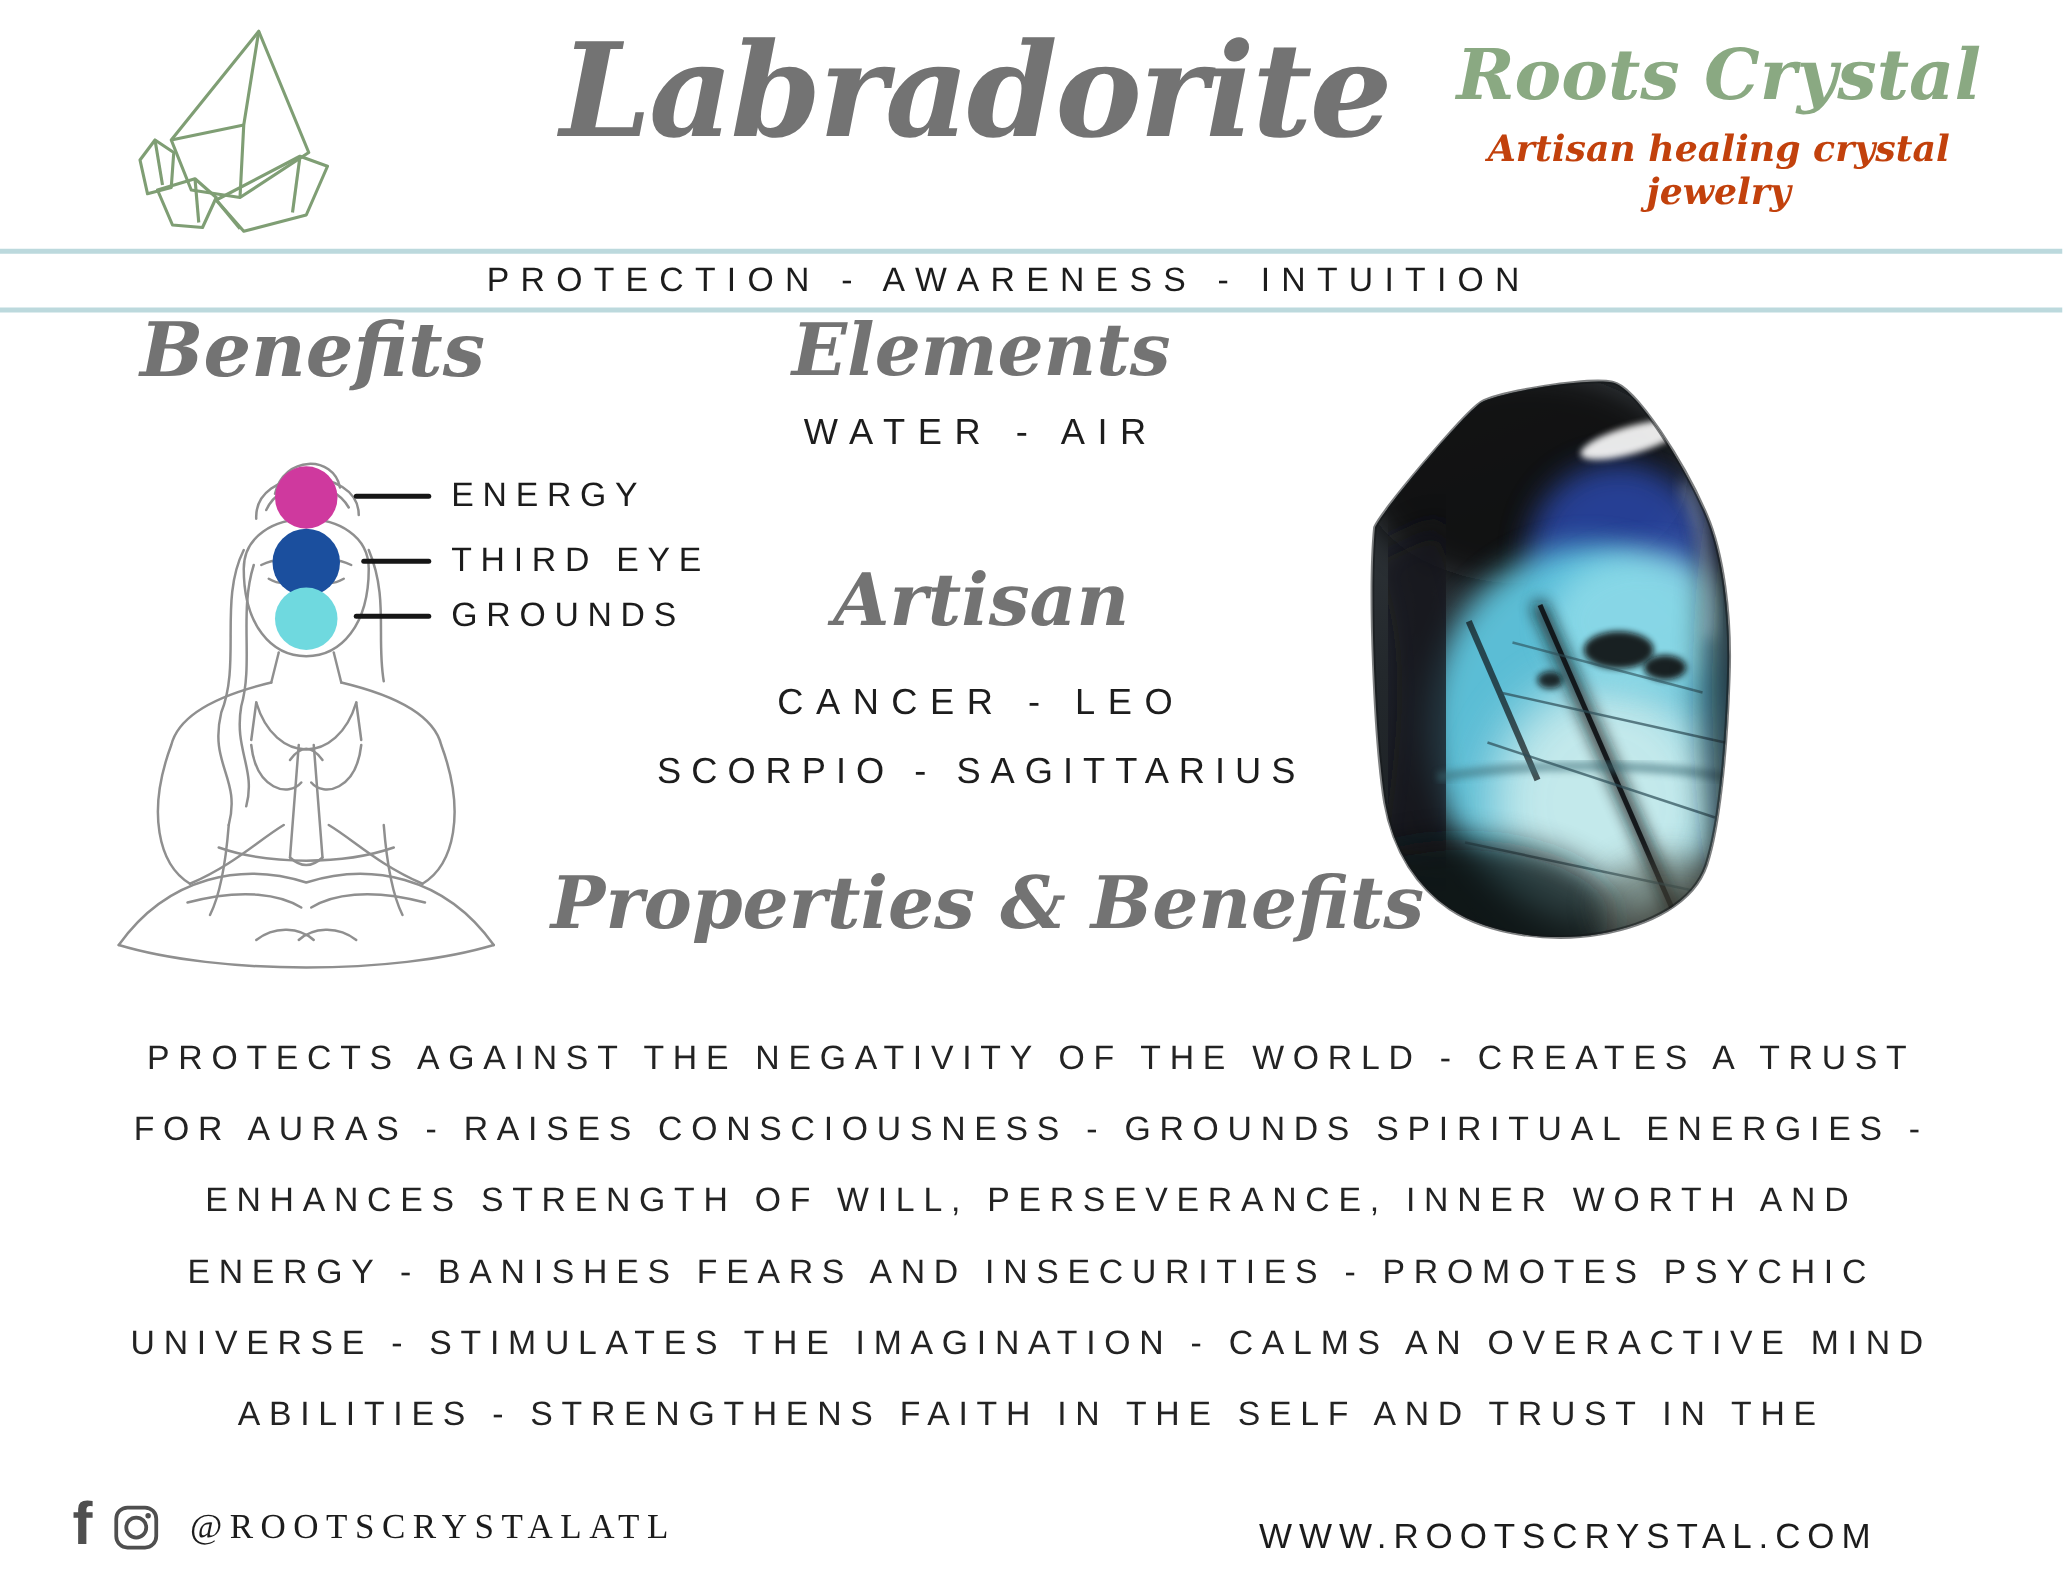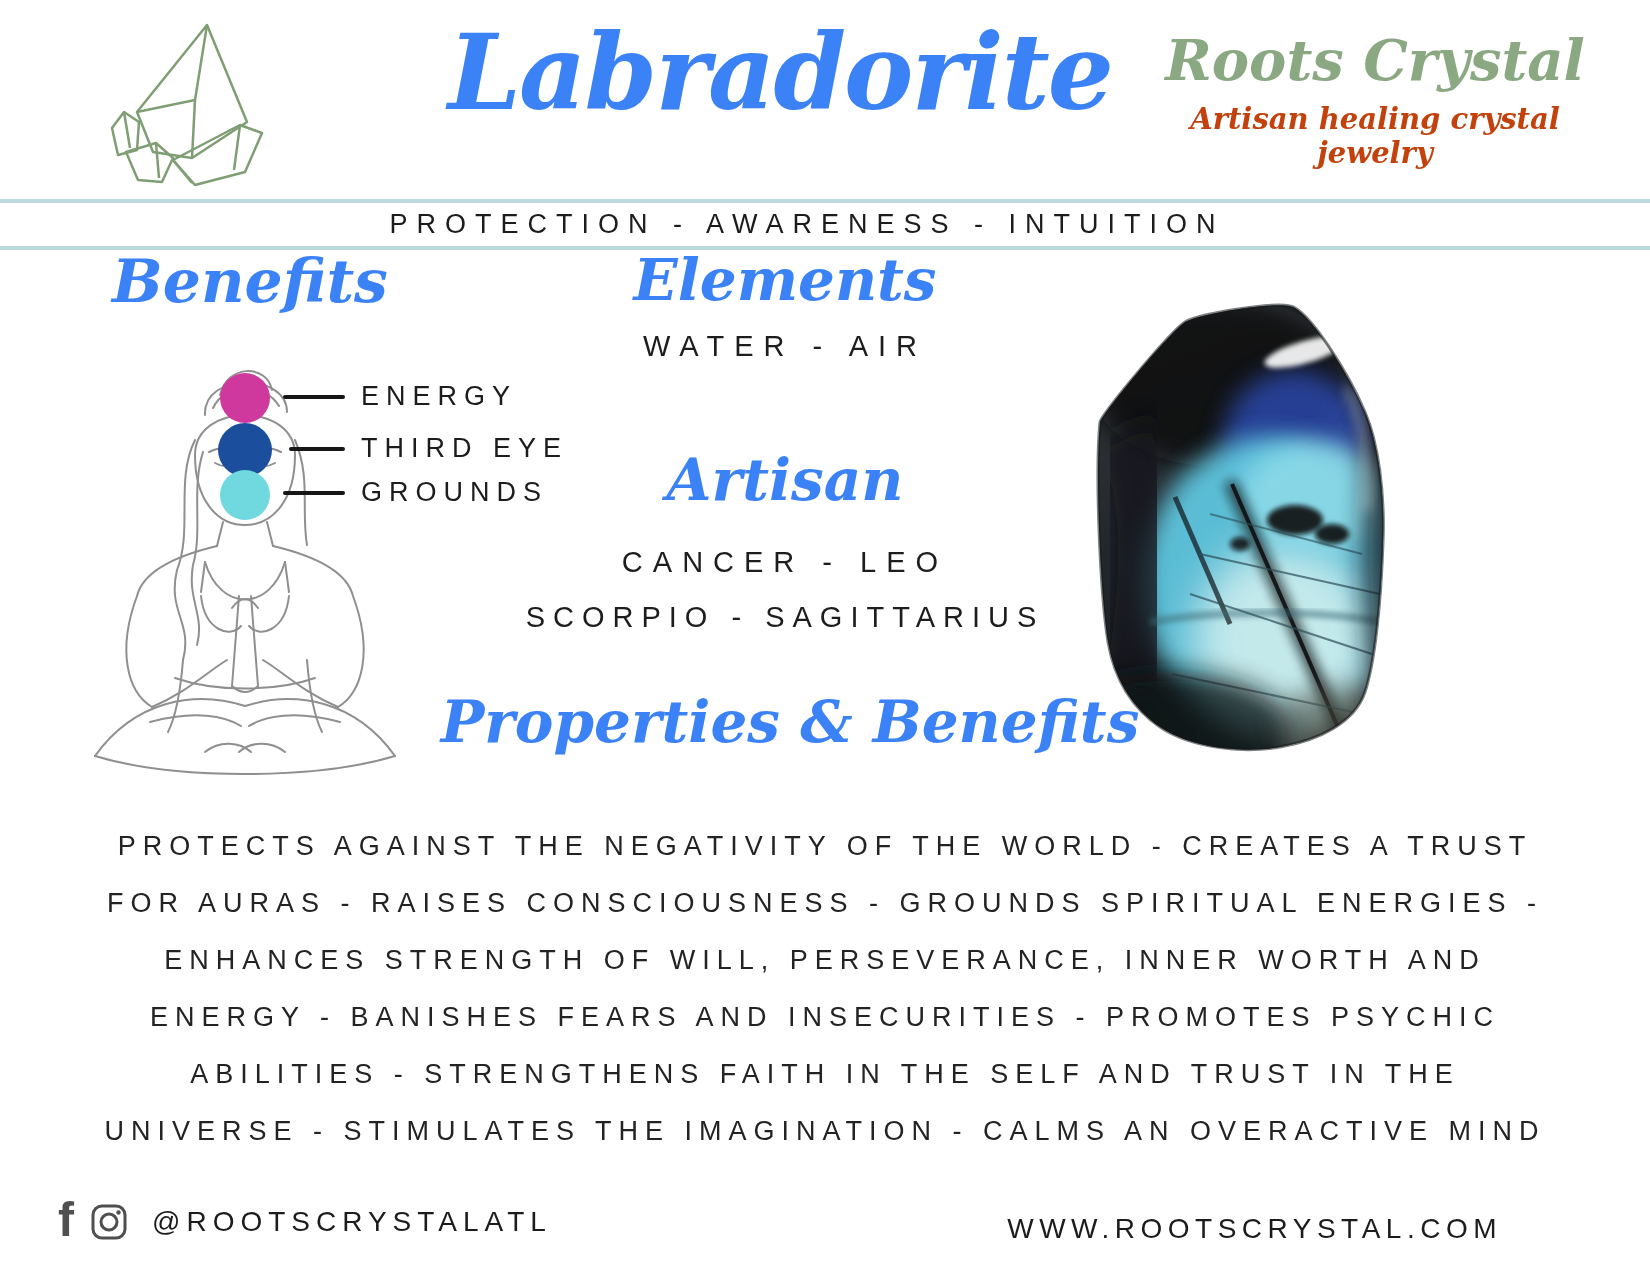--- a/index.html
+++ b/index.html
@@ -1,20 +1,20 @@
 <!DOCTYPE html>
 <html><head>
 <meta charset="utf-8">
 <style>
   html,body{margin:0;padding:0;background:#fff;}
   .page{
     position:relative;width:1650px;height:1275px;background:#ffffff;overflow:hidden;
     font-family:"Liberation Sans",sans-serif;color:#1d1d1d;
   }
-  .script{font-family:"DejaVu Serif",serif;font-style:italic;font-weight:700;color:#3b82f6;}
+  .script{font-family:"DejaVu Serif",serif;font-style:italic;font-weight:700;color:#737373;}
   
   .logo{position:absolute;left:40px;top:0;}
   .title{position:absolute;left:400px;top:8px;width:760px;text-align:center;font-size:104px;line-height:1.25;letter-spacing:-2px;}
   .brand{position:absolute;left:1165px;top:30px;width:420px;text-align:center;color:#8aa982;}
   .brand-name{font-size:56px;line-height:1.1;color:#8aa982;}
   .brand-tagline{font-size:29px;margin-top:10px;font-weight:700;color:#c2410c;}
   
   .banner{
     position:absolute;left:0;top:199px;width:1650px;height:43px;
     border-top:4px solid #bcd9dd;border-bottom:4px solid #bcd9dd;
@@ -38,21 +38,21 @@
   .zodiacs-line2{position:absolute;left:435px;top:601px;width:700px;text-align:center;font-size:29px;letter-spacing:8px;white-space:nowrap;}
   
   .stone{position:absolute;left:1080px;top:292px;}
   
   .props-heading{position:absolute;left:440px;top:688px;width:700px;text-align:center;font-size:58px;}
   .props{position:absolute;left:0;top:818px;width:1650px;text-align:center;}
   .props .pline{height:57px;line-height:57px;font-size:27px;letter-spacing:7px;white-space:nowrap;color:#232323;}
   
   .footer-left{position:absolute;left:58px;top:1203px;display:flex;align-items:center;gap:16px;}
   .fb-glyph{font-family:"Liberation Sans",sans-serif;font-weight:700;font-size:48px;color:#4f4f4f;line-height:40px;margin-top:-4px;}
-  .handle{font-size:28px;letter-spacing:6px;color:#1c1c1c;white-space:nowrap;margin-left:8px;}
+  .handle{font-size:28px;letter-spacing:6px;color:#1c1c1c;white-space:nowrap;margin-left:8px;font-family:Liberation Serif, serif;}
   .footer-right{position:absolute;right:148px;top:1213px;font-size:28px;letter-spacing:5.5px;color:#1c1c1c;white-space:nowrap;}
 </style>
 </head>
 <body>
 
 <div class="page">
 
   <svg class="logo" width="240" height="200" viewBox="0 0 240 200" fill="none" stroke="#7f9e74" stroke-width="2.5" stroke-linejoin="round">
     <path d="M 97,112 L 167,25 L 207,122 L 152,158 L 113,152 Z"></path>
     <path d="M 167,25 L 155,100 L 152,158"></path>
@@ -201,22 +201,22 @@
     </g>
     <path d="M 20,130 C 25,118 90,40 105,30 C 118,22 190,10 210,14 C 228,17 268,80 285,120 C 298,150 305,200 303,250 C 301,310 295,370 285,400 C 275,430 240,448 200,455 C 160,462 110,455 80,435 C 55,418 35,390 28,350 C 20,300 15,180 20,130 Z" fill="none" stroke="#14171a" stroke-width="3" opacity="0.55"></path>
   </svg>
 
   <div class="props-heading script">Properties &amp; Benefits</div>
   <div class="props">
     <div class="pline">PROTECTS AGAINST THE NEGATIVITY OF THE WORLD - CREATES A TRUST</div>
     <div class="pline">FOR AURAS - RAISES CONSCIOUSNESS - GROUNDS SPIRITUAL ENERGIES -</div>
     <div class="pline">ENHANCES STRENGTH OF WILL, PERSEVERANCE, INNER WORTH AND</div>
     <div class="pline">ENERGY - BANISHES FEARS AND INSECURITIES - PROMOTES PSYCHIC</div>
+    <div class="pline">UNIVERSE - STIMULATES THE IMAGINATION - CALMS AN OVERACTIVE MIND</div>
     <div class="pline">ABILITIES - STRENGTHENS FAITH IN THE SELF AND TRUST IN THE</div>
-    <div class="pline">UNIVERSE - STIMULATES THE IMAGINATION - CALMS AN OVERACTIVE MIND</div>
   </div>
 
   <div class="footer-left">
     <span class="fb-glyph">f</span>
     <svg width="38" height="38" viewBox="0 0 38 38" fill="none" stroke="#4f4f4f" stroke-width="3">
       <rect x="3" y="3" width="32" height="32" rx="9"></rect>
       <circle cx="19" cy="19" r="8"></circle>
       <circle cx="28.5" cy="9.5" r="2.2" fill="#4f4f4f" stroke="none"></circle>
     </svg>
     <span class="handle">@ROOTSCRYSTALATL</span>

